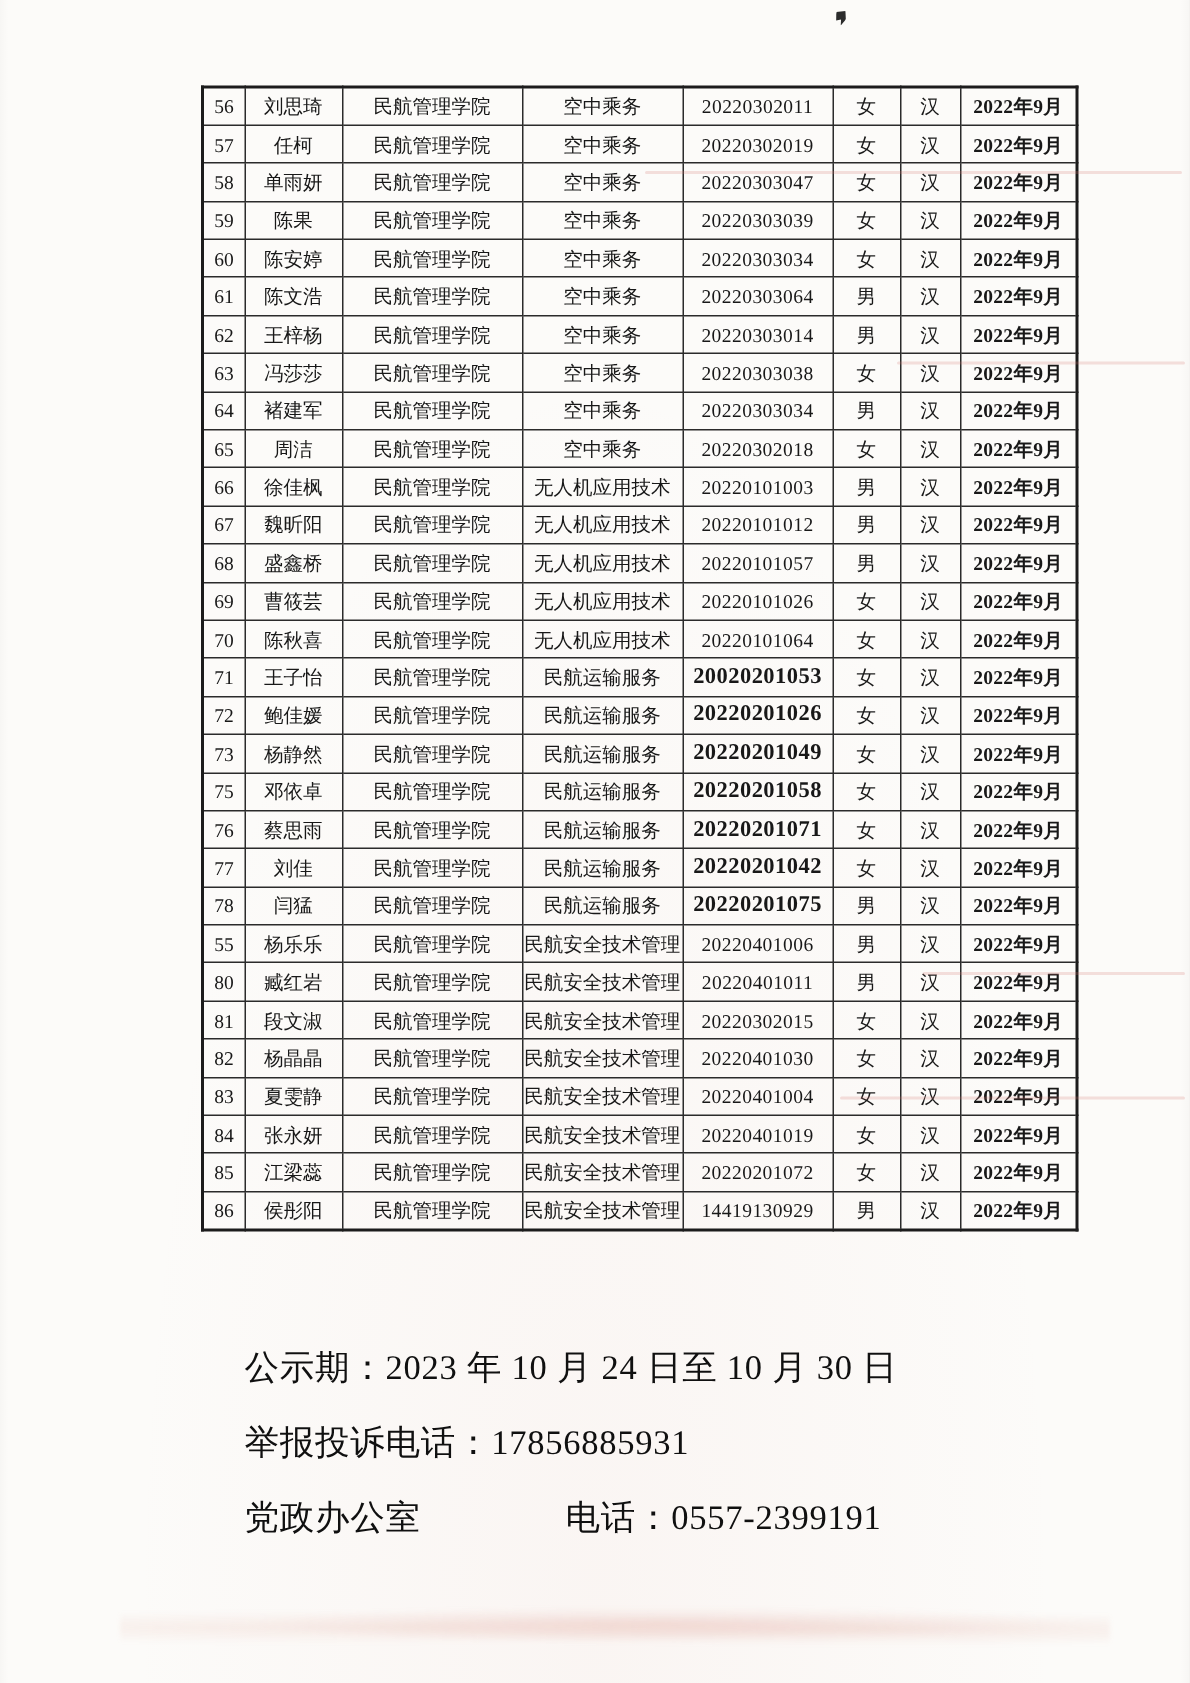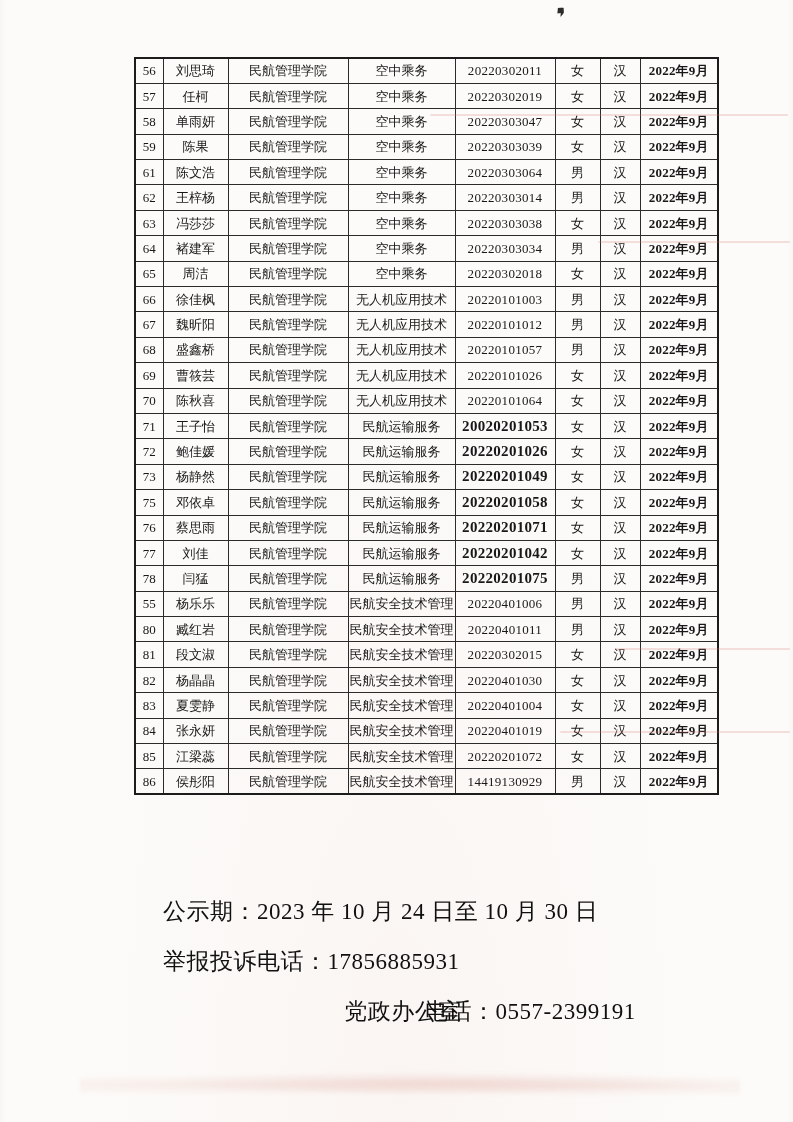--- a/index.html
+++ b/index.html
@@ -47,25 +47,25 @@
     white-space:nowrap; overflow:hidden;
   }
   td.c-num { font-size:12.5px; }
   td.c-student_id { font-size:12.5px; letter-spacing:0.3px; }
   td.c-enroll_date { font-size:12px; letter-spacing:0.2px;font-weight:bold; }
   td.c-major { font-size:12.5px; }
   tr.bold-id td.c-student_id {
     font-family:Liberation Serif, serif;
     font-weight:700; font-size:15px;
   }
-  .footer-line { position:absolute; color:#101010; font-size:23px; letter-spacing:0.5px;text-align:center; }
+  .footer-line { position:absolute; color:#101010; font-size:23px; letter-spacing:0.5px; }
   .footer-line1 { left:163px; top:896px; }
   .footer-line2 { left:163px; top:946px;font-family:Liberation Serif, serif; }
   .footer-line3 { left:163px; top:996px; width:480px; }
-  .footer-line3 .office-phone { position:absolute; left:214px; top:0;margin-left:48px; }
+  .footer-line3 .office-phone { position:absolute; left:214px; top:0; }
 </style>
 </head>
 <body>
 
 <div class="page">
 
   <div class="scan-mark"></div>
 
   <table class="roster">
     <colgroup>
@@ -113,20 +113,30 @@
           <td class="c-num">59</td>
           <td class="c-name">陈果</td>
           <td class="c-college">民航管理学院</td>
           <td class="c-major">空中乘务</td>
           <td class="c-student_id">20220303039</td>
           <td class="c-gender">女</td>
           <td class="c-ethnicity">汉</td>
           <td class="c-enroll_date">2022年9月</td>
         </tr>
         <tr>
+          <td class="c-num">60</td>
+          <td class="c-name">陈安婷</td>
+          <td class="c-college">民航管理学院</td>
+          <td class="c-major">空中乘务</td>
+          <td class="c-student_id">20220303034</td>
+          <td class="c-gender">女</td>
+          <td class="c-ethnicity">汉</td>
+          <td class="c-enroll_date">2022年9月</td>
+        </tr>
+        <tr>
           <td class="c-num">61</td>
           <td class="c-name">陈文浩</td>
           <td class="c-college">民航管理学院</td>
           <td class="c-major">空中乘务</td>
           <td class="c-student_id">20220303064</td>
           <td class="c-gender">男</td>
           <td class="c-ethnicity">汉</td>
           <td class="c-enroll_date">2022年9月</td>
         </tr>
         <tr>

